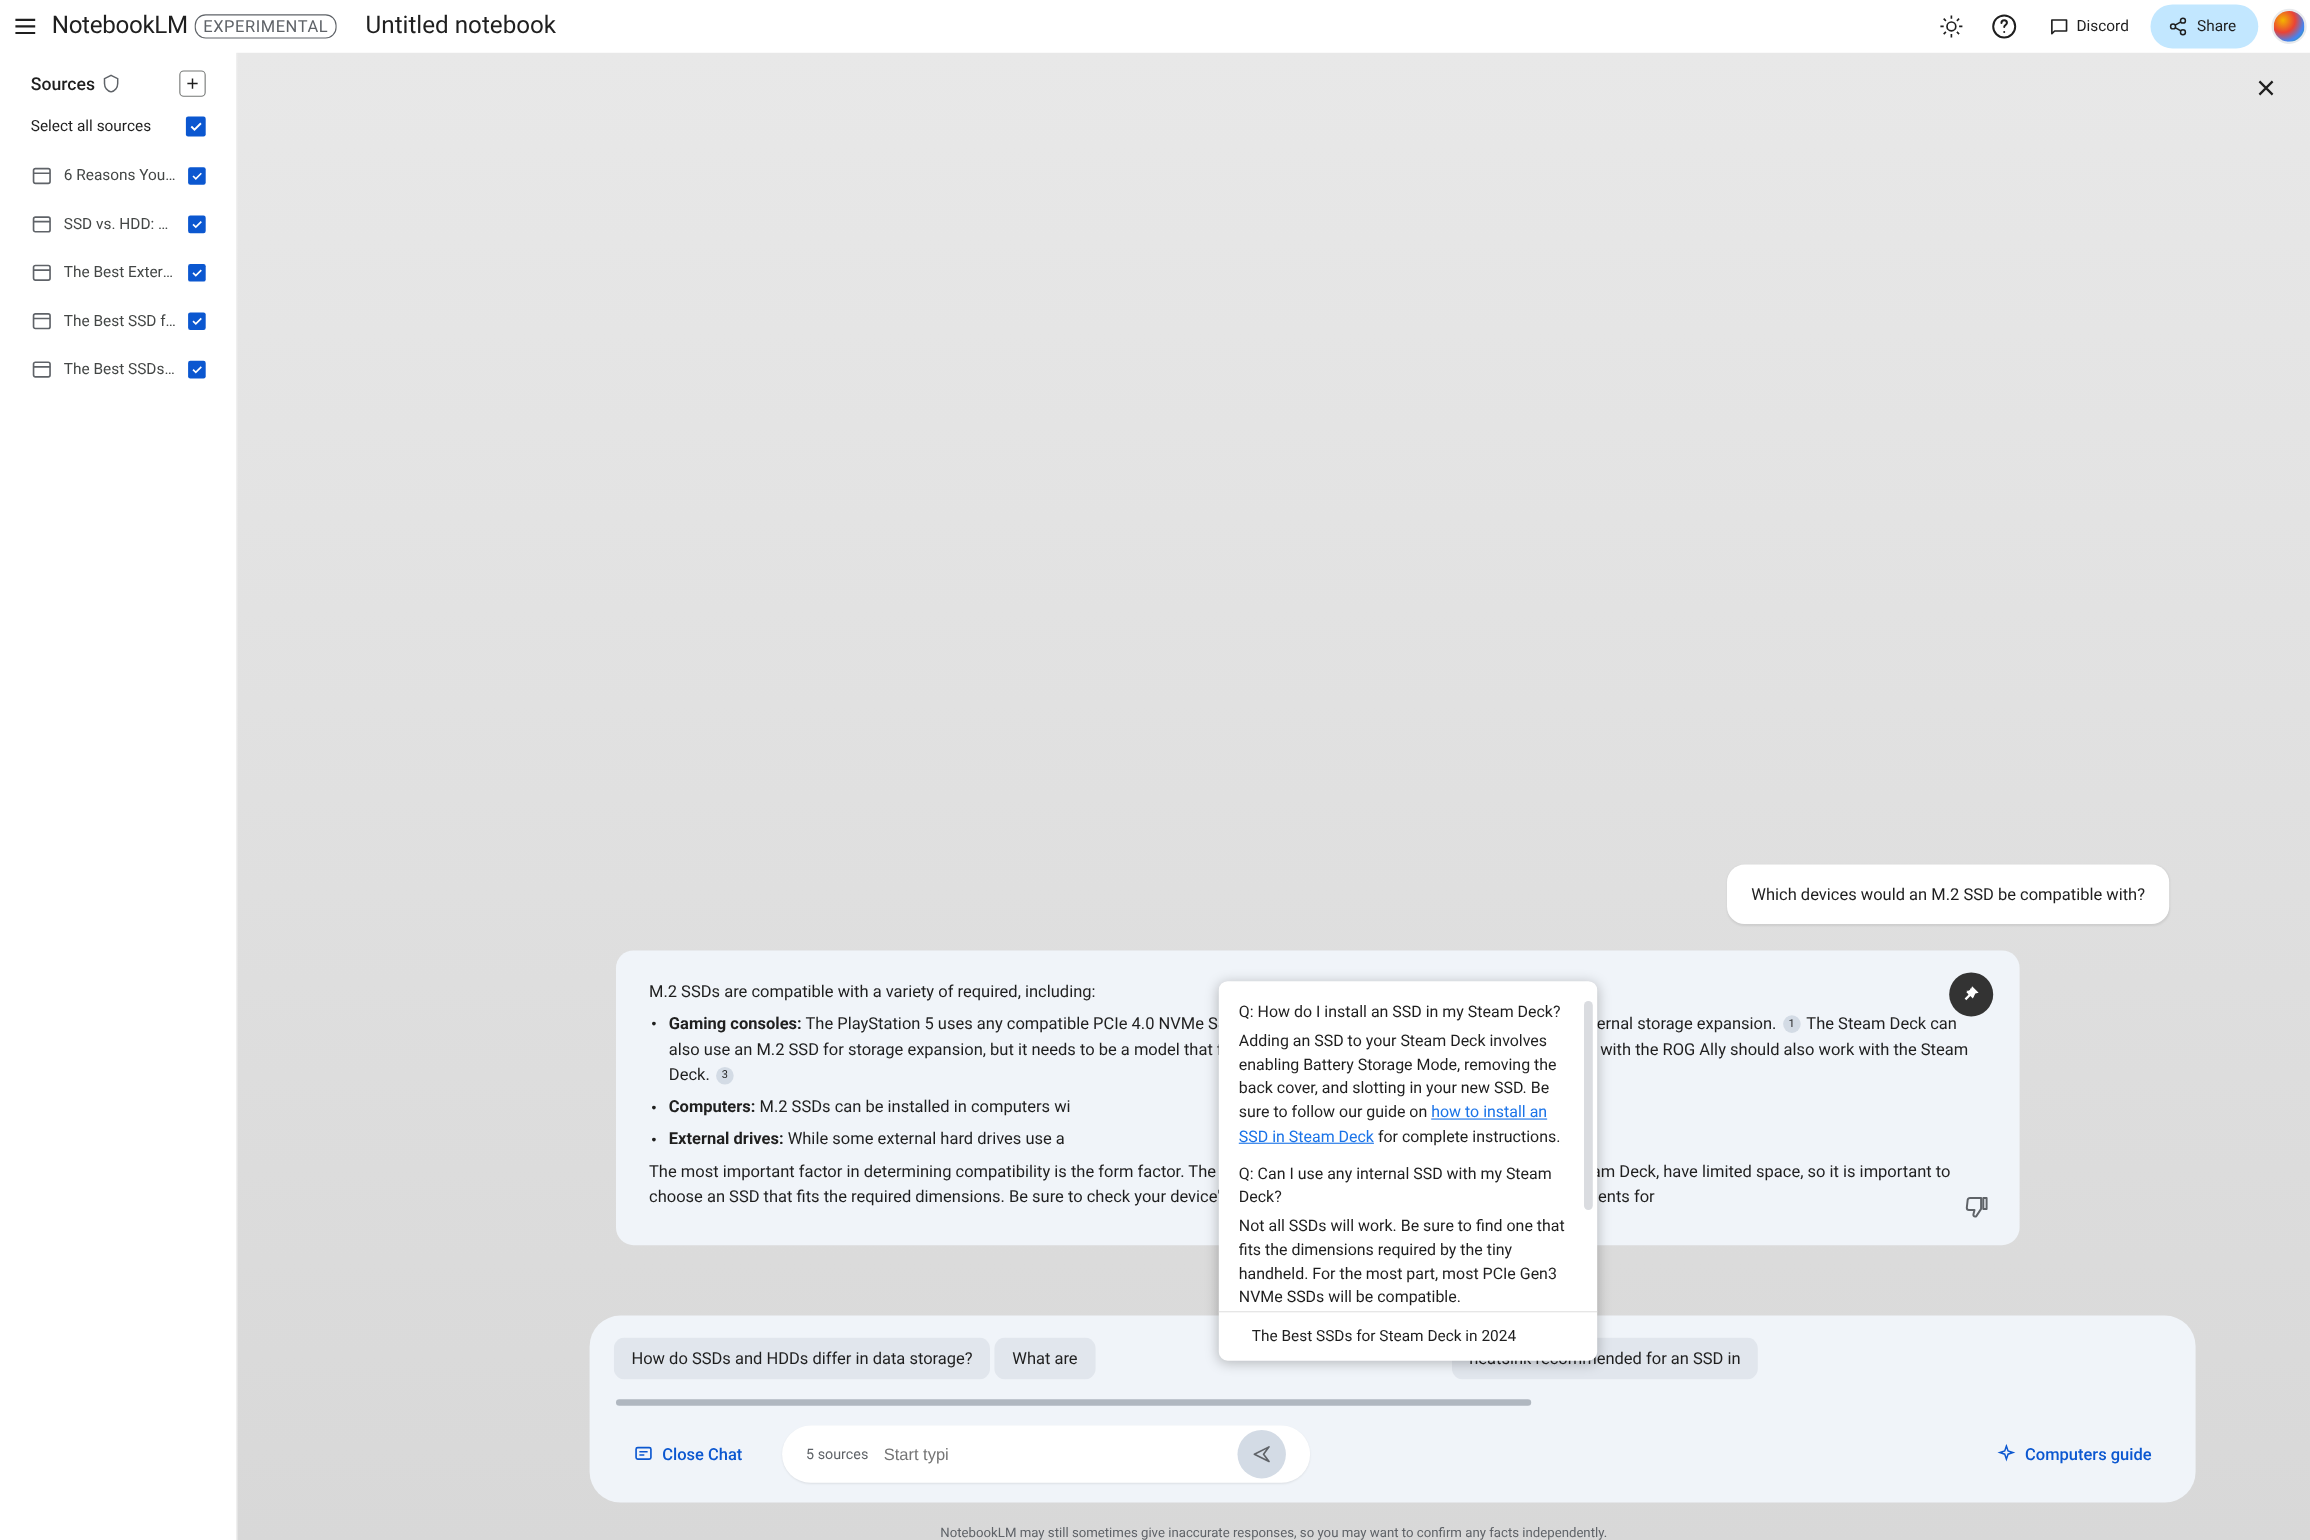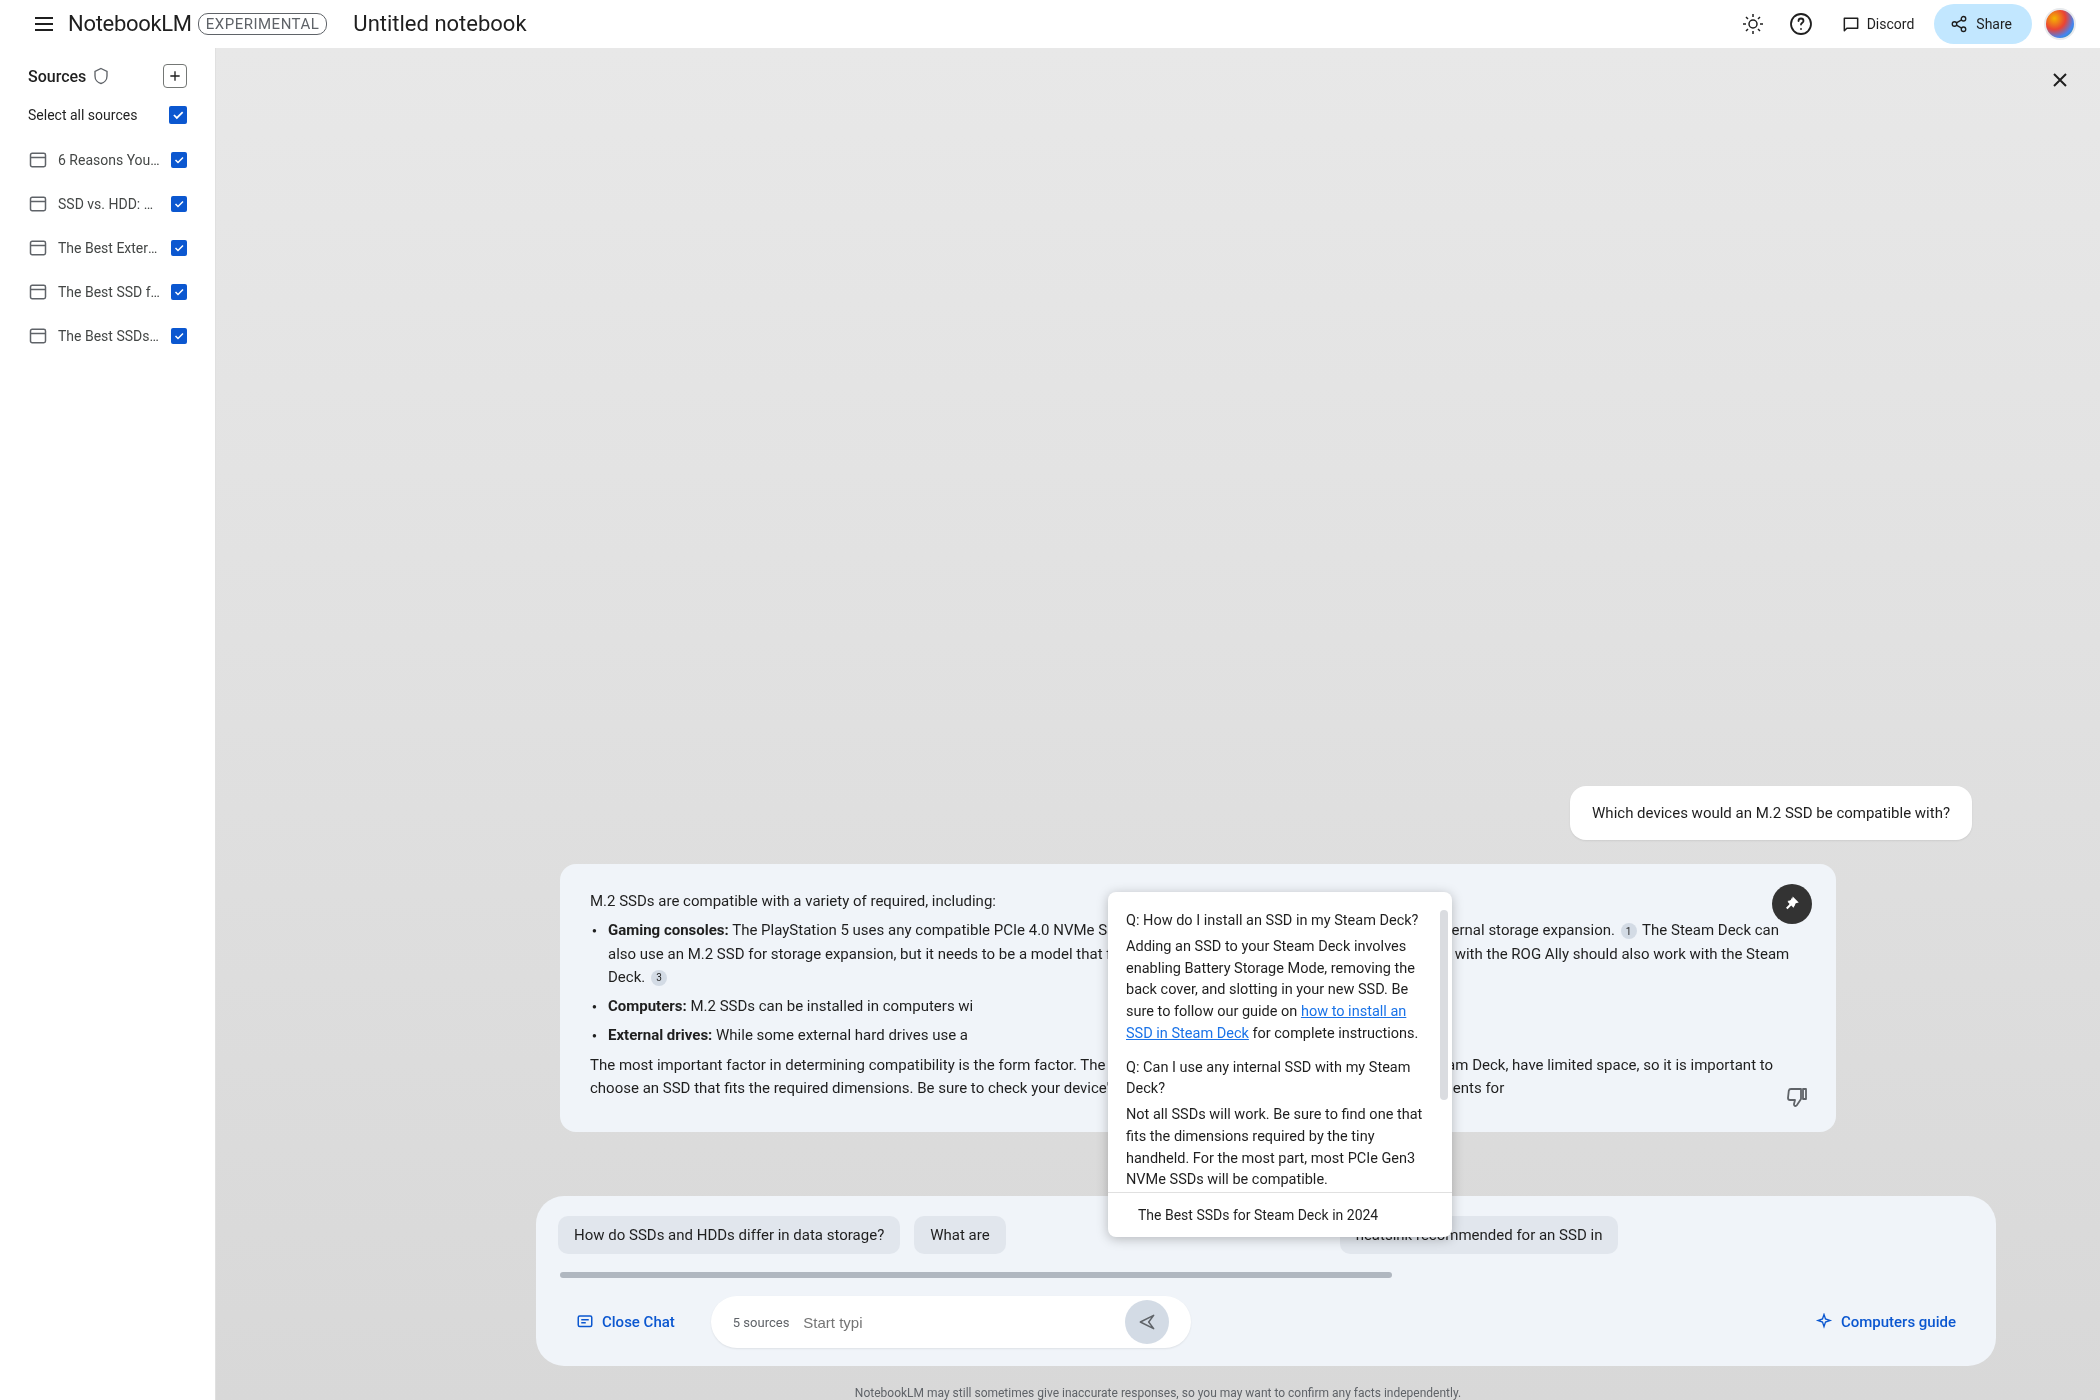--- a/index.html
+++ b/index.html
@@ -1,17 +1,17 @@
 <!DOCTYPE html>
 <html><head>
 <meta charset="utf-8">
 <style>
 * { box-sizing: border-box; margin: 0; padding: 0; }
 body { font-family: 'Google Sans', Roboto, Arial, sans-serif; background: #fff; color: #1f1f1f; overflow: hidden; width: 2100px; height: 1400px; }
-.header { height: 48px; display: flex; align-items: center; padding: 0 24px; border-bottom: 1px solid transparent; justify-content: space-between; }
+.header { height: 48px; display: flex; align-items: center; padding: 0 3px; border-bottom: 1px solid transparent; justify-content: space-between; }
 .menu-btn { width: 40px; height: 40px; display: flex; align-items: center; justify-content: center; border-radius: 50%; cursor: pointer; }
 .logo { font-size: 22px; font-weight: 400; margin-left: 4px; letter-spacing: -0.3px; }
 .exp-badge { font-size: 15px; border: 1px solid #5f6368; border-radius: 10px; padding: 1px 7px; margin-left: 6px; color: #5f6368; letter-spacing: 0.5px; }
 .notebook-title { font-size: 22px; margin-left: 26px; color: #1f1f1f; }
 .header-right { margin-left: auto; display: flex; align-items: center; gap: 8px; }
 .icon-btn { width: 40px; height: 40px; display: flex; align-items: center; justify-content: center; border-radius: 50%; cursor: pointer; }
 .discord-btn { display: flex; align-items: center; gap: 6px; padding: 0 12px; height: 40px; cursor: pointer; font-size: 14px; color: #1f1f1f; }
 .share-btn { display: flex; align-items: center; gap: 8px; background: #c2e7ff; border-radius: 20px; padding: 0 20px 0 16px; height: 40px; cursor: pointer; font-size: 14px; }
 .avatar { width: 32px; height: 32px; border-radius: 50%; background: radial-gradient(circle at 30% 30%, #f4b400, #ea4335 40%, #4285f4 70%, #34a853); border: 2px solid #e8eaed; margin-left: 4px; }
 .body-row { display: flex; height: calc(1400px - 48px); }
@@ -39,21 +39,21 @@
 .ai-msg li::before { content: "●"; position: absolute; left: 2px; font-size: 8px; top: 6px; }
 .cite { display: inline-flex; align-items: center; justify-content: center; min-width: 16px; height: 16px; border-radius: 8px; background: #d3dbe5; font-size: 10px; padding: 0 4px; margin: 0 2px; vertical-align: middle; }
 .popup { position: absolute; background: #fff; border-radius: 8px; box-shadow: 0 2px 12px rgba(0,0,0,0.25); width: 344px; left: 892px; top: 844px; display: flex; flex-direction: column; z-index: 10; }
 .popup-body { padding: 18px 20px 14px 18px; max-height: 300px; overflow-y: auto; font-size: 14.5px; line-height: 1.5; }
 .popup-body .q { margin-bottom: 4px; }
 .popup-body .a { margin-bottom: 12px; }
 .popup-body a { color: #1a73e8; text-decoration: underline; }
 .popup-scroll { position:absolute; right:4px; top:18px; width:8px; height:190px; background:#dadce0; border-radius:4px; }
 .popup-footer { border-top: 1px solid #e0e0e0; padding: 14px 30px; font-size: 14px; }
 .bottom-bar { background: #f0f4f9; border-radius: 28px; margin: 0 104px 18px 320px; padding: 20px 22px 18px 22px; position: relative; }
-.suggestions { display: flex; gap: 14px; overflow: hidden; margin-bottom: 18px; }
+.suggestions { display: flex; gap: 4px; overflow: hidden; margin-bottom: 18px; }
 .chip { background: #e1e6ed; border-radius: 10px; padding: 10px 16px; font-size: 15px; color: #1f1f1f; white-space: nowrap; flex-shrink: 0; cursor: pointer; }
 .scroll-ind { height: 6px; background: #b0b7c0; border-radius: 3px; width: 832px; margin-bottom: 18px; margin-left: 2px; }
 .input-row { display: flex; gap: 18px; }
 .close-chat { display: flex; align-items: center; gap: 8px; color: #0b57d0; font-size: 15px; font-weight: 500; cursor: pointer; padding: 10px 18px; }
 .input-pill { flex: 1; background: #fff; border-radius: 28px; height: 52px; display: flex; align-items: center; padding: 0 22px; gap: 14px; box-shadow: 0 1px 2px rgba(0,0,0,0.08); max-width: 480px; }
 .src-count { color: #5f6368; font-size: 13px; }
 .input-field { flex: 1; border: none; outline: none; font-size: 15px; color: #5f6368; background: transparent; }
 .send-btn { width: 44px; height: 44px; border-radius: 50%; background: #d3dbe5; display: flex; align-items: center; justify-content: center; cursor: pointer; margin-left: 6px; }
 .guide-btn { display: flex; align-items: center; gap: 8px; color: #0b57d0; font-size: 15px; font-weight: 500; cursor: pointer; padding: 10px 18px; margin-left: auto; }
 .disclaimer { text-align: center; font-size: 12px; color: #5f6368; margin-top: 2px; }

